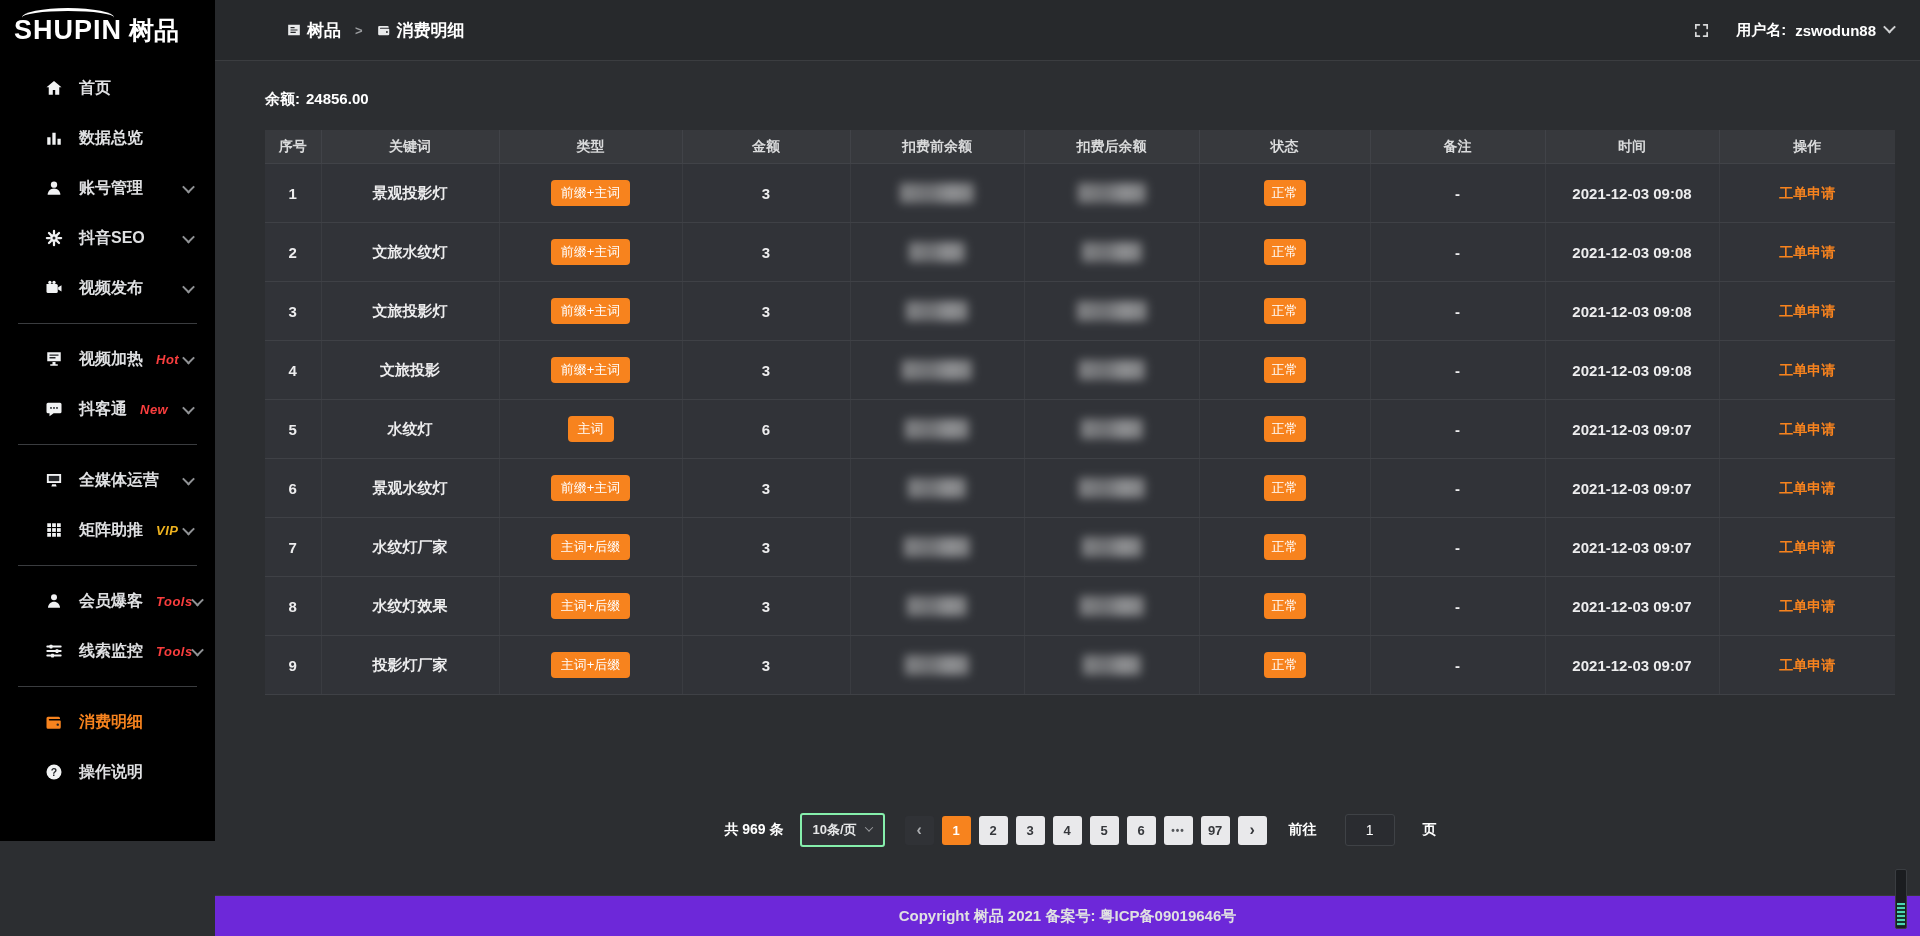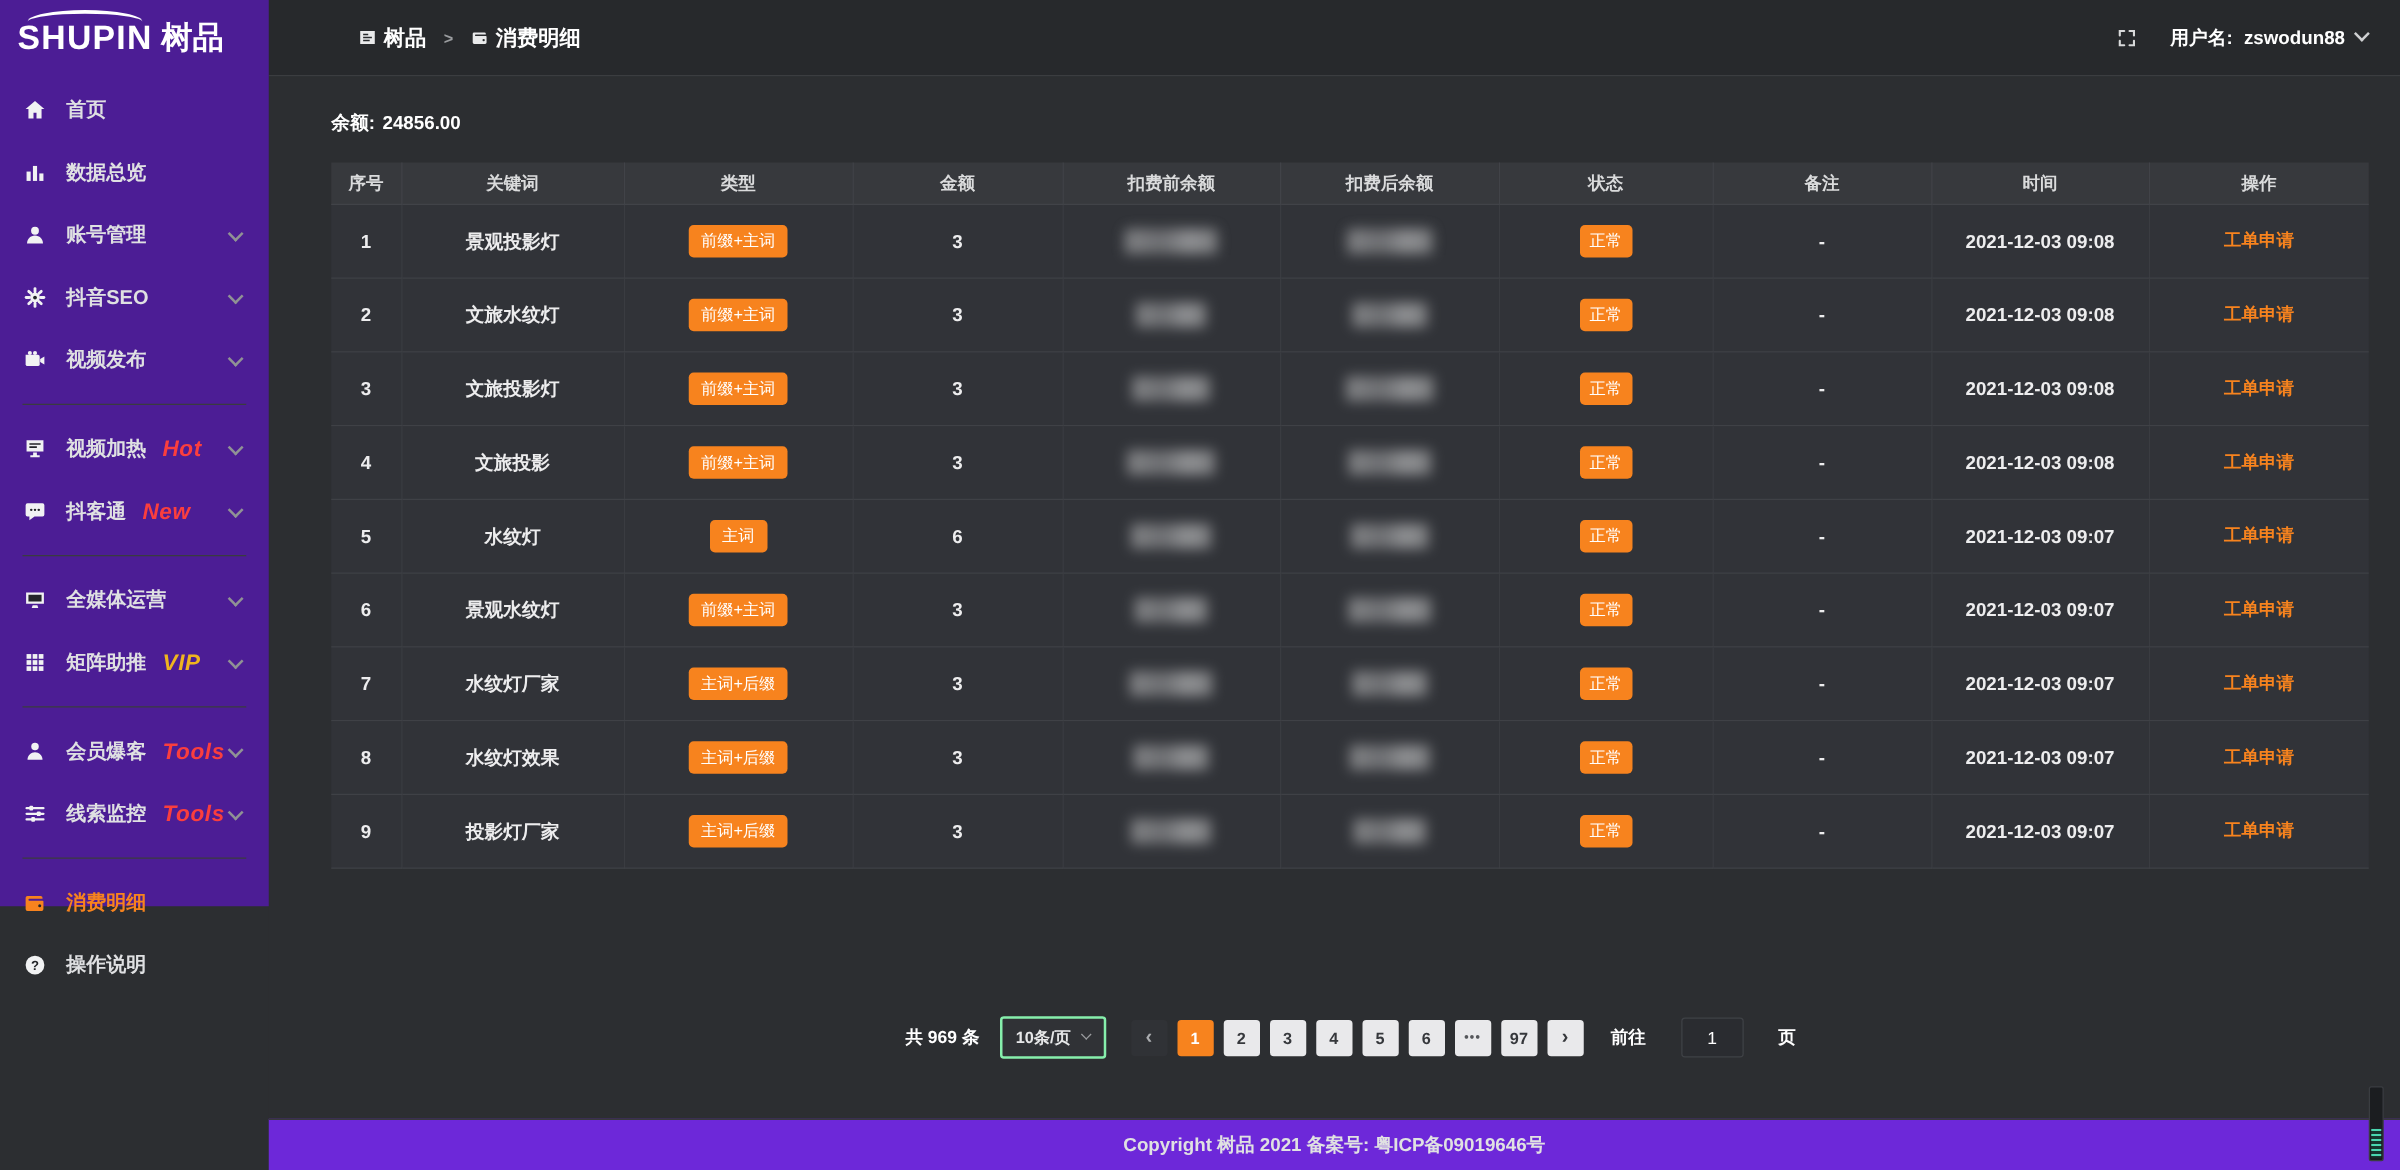--- a/index.html
+++ b/index.html
@@ -3,33 +3,33 @@
 <meta charset="utf-8">
 <style>
   html,body{margin:0;padding:0}
   body{
     width:1920px;height:936px;position:relative;overflow:hidden;
     background:#2c2e31;color:#e8e8e8;
     font-family:"Liberation Sans","DejaVu Sans",sans-serif;
     -webkit-font-smoothing:antialiased;
   }
   
-  .sidebar{position:absolute;left:0;top:0;width:215px;height:725px;background:#4c1d95;z-index:5}
+  .sidebar{position:absolute;left:0;top:0;width:215px;height:841px;background:#000000;z-index:5}
   .logo{display:flex;align-items:center;height:60px;padding-left:14px;color:#fff;cursor:pointer}
   .logo-en{font-size:27px;font-weight:800;letter-spacing:1px;position:relative;line-height:1}
   .logo-en::before{content:"";position:absolute;left:8px;right:8px;top:-9px;height:16px;
     border-top:3px solid #fff;border-radius:50%}
   .logo-cn{font-size:25px;font-weight:800;margin-left:7px;line-height:1}
   .menu{padding-top:3px}
-  .menu-item{display:flex;align-items:center;height:50px;padding:0 22px 0 18px;color:#dfe0e2;
+  .menu-item{display:flex;align-items:center;height:50px;padding:0 22px 0 44px;color:#dfe0e2;
     font-size:16px;cursor:pointer;box-sizing:border-box}
   .mi-icon{width:20px;height:20px;display:flex;align-items:center;justify-content:center;color:#f1f2f3;flex:0 0 20px}
   .mi-icon svg{width:18px;height:18px}
   .mi-label{margin-left:15px;font-weight:600;white-space:nowrap}
-  .mi-badge{margin-left:13px;font-style:italic;font-weight:800;font-size:18px;letter-spacing:.5px}
+  .mi-badge{margin-left:13px;font-style:italic;font-weight:800;font-size:13px;letter-spacing:.5px}
   .badge-red{color:#fa3e3e}
   .badge-yellow{color:#f0b41f}
   .mi-arrow{margin-left:auto;color:#909295;display:flex;align-items:center}
   .menu-item.active,.menu-item.active .mi-icon{color:#f7831e}
   .menu-divider{border-top:1px solid #3a3c3f;margin:10px 18px}
   .chev{display:inline-block;width:7px;height:7px;border-right:2px solid currentColor;
     border-bottom:2px solid currentColor;transform:rotate(45deg) translate(-1px,-1px)}
   .chev-sm{width:5px;height:5px;border-width:1.5px}
   
   .topbar{position:absolute;left:215px;right:0;top:0;height:61px;background:#27292c;

